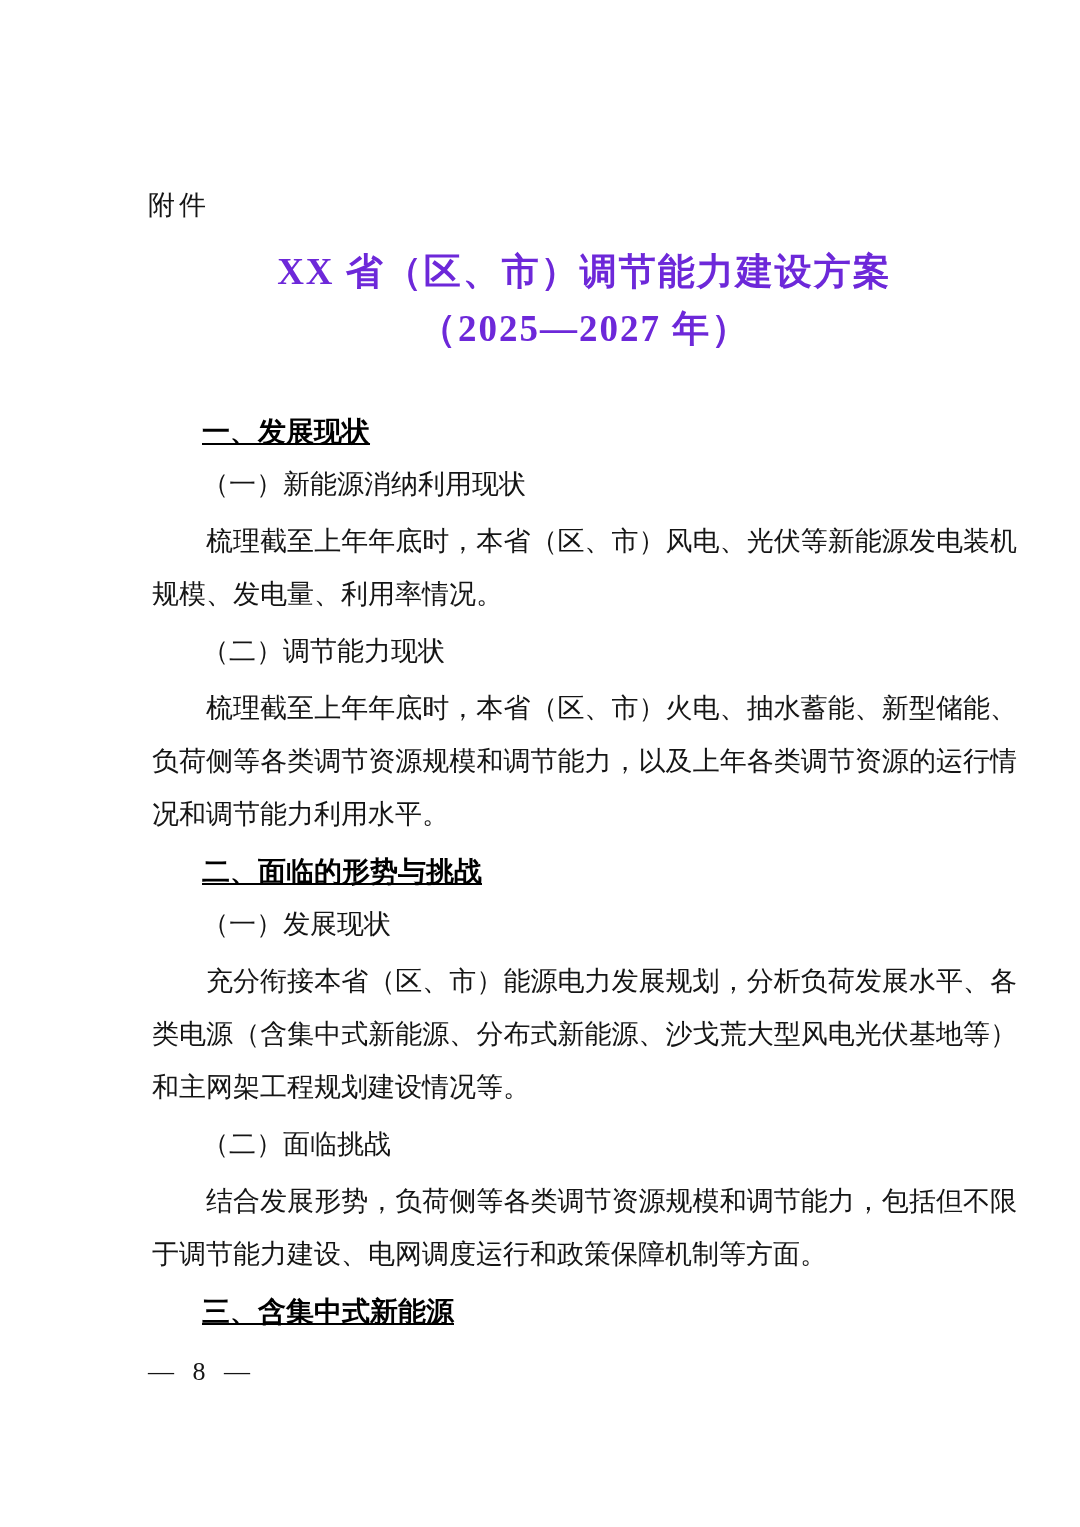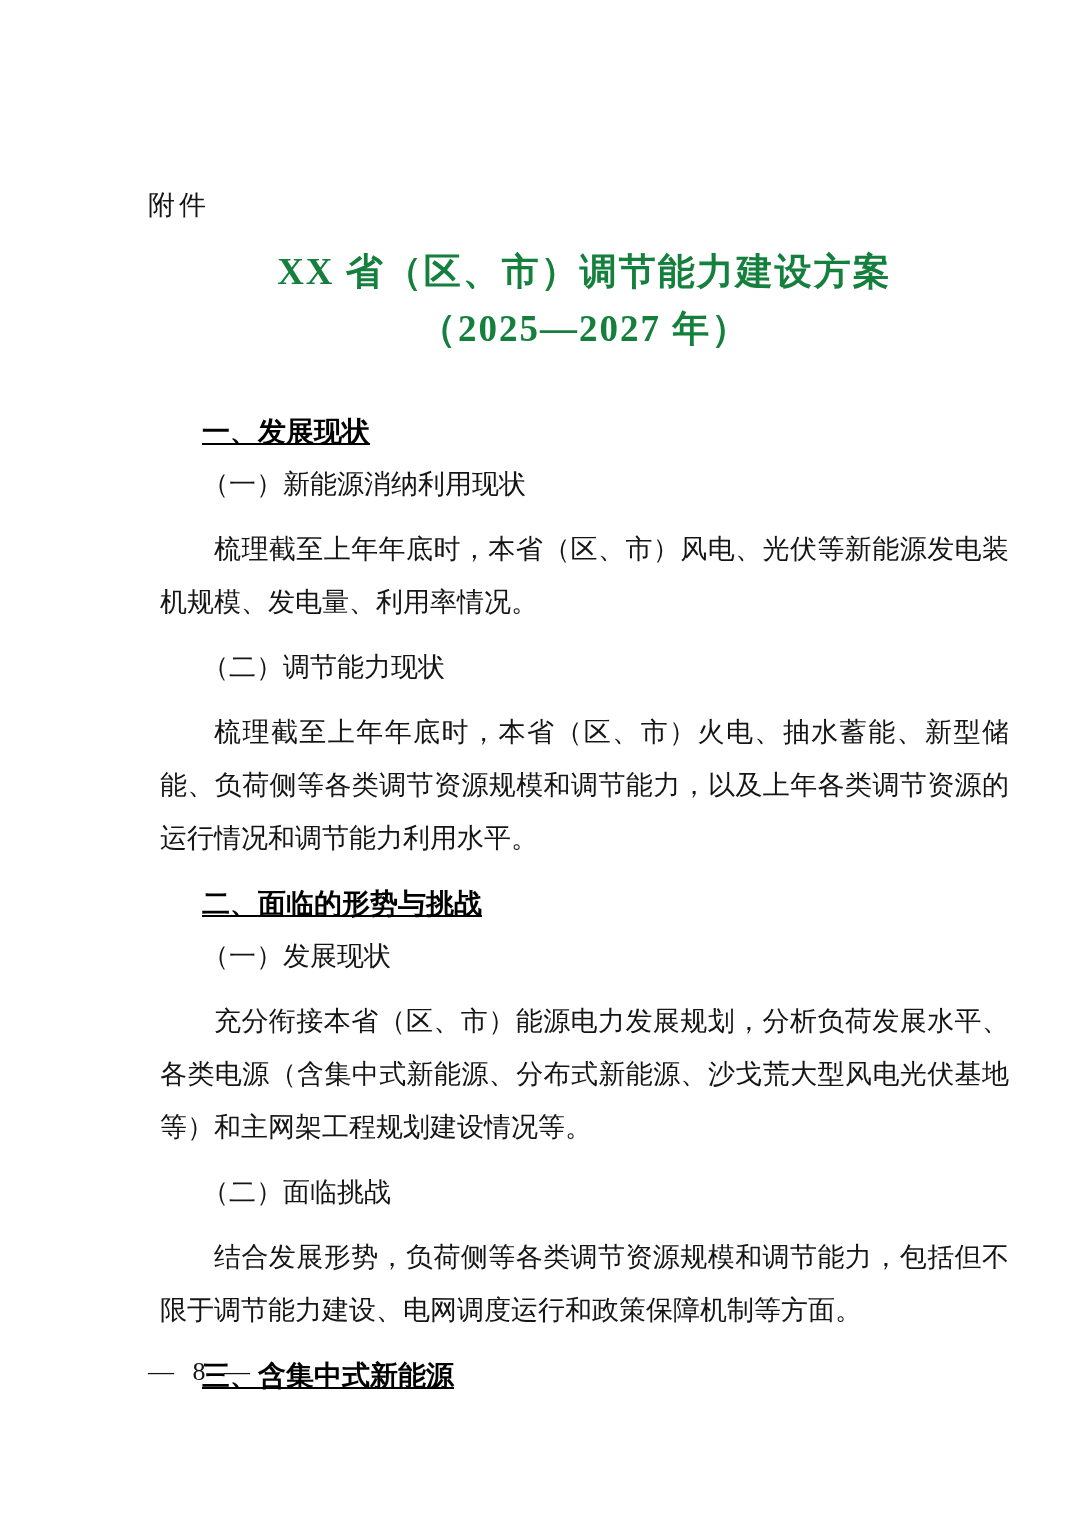--- a/index.html
+++ b/index.html
@@ -25,21 +25,21 @@
     color: #151515;
     font-family: "Liberation Serif", "DejaVu Serif", serif;
   }
   .doc-title {
     margin: 18px 0 0 0;
     text-align: center;
     font-weight: bold;
     font-size: 37px;
     line-height: 57px;
     letter-spacing: 2px;
-    color: #15803d;
+    color: #6d28d9;
     font-family: "Liberation Serif", "DejaVu Serif", serif;
   }
   .doc-title .title-line {
     display: block;
   }
   .doc-body {
     margin-top: 48px;
     font-size: 27px;
     line-height: 53px;
     color: #151515;
@@ -57,21 +57,21 @@
   .sub-heading {
     margin: 0;
     padding-left: 54px;
     font-size: 27px;
     line-height: 53px;
     font-weight: normal;
     color: #151515;
     font-family: "Liberation Serif", "DejaVu Serif", serif;
   }
   .para {
-    margin: 12px;
+    margin: 4px;
     text-indent: 2em;
     text-align: justify;
     font-size: 27px;
     line-height: 53px;
     color: #151515;
     font-family: "Liberation Serif", "DejaVu Serif", serif;
   }
   .page-number {
     position: absolute;
     left: 148px;

